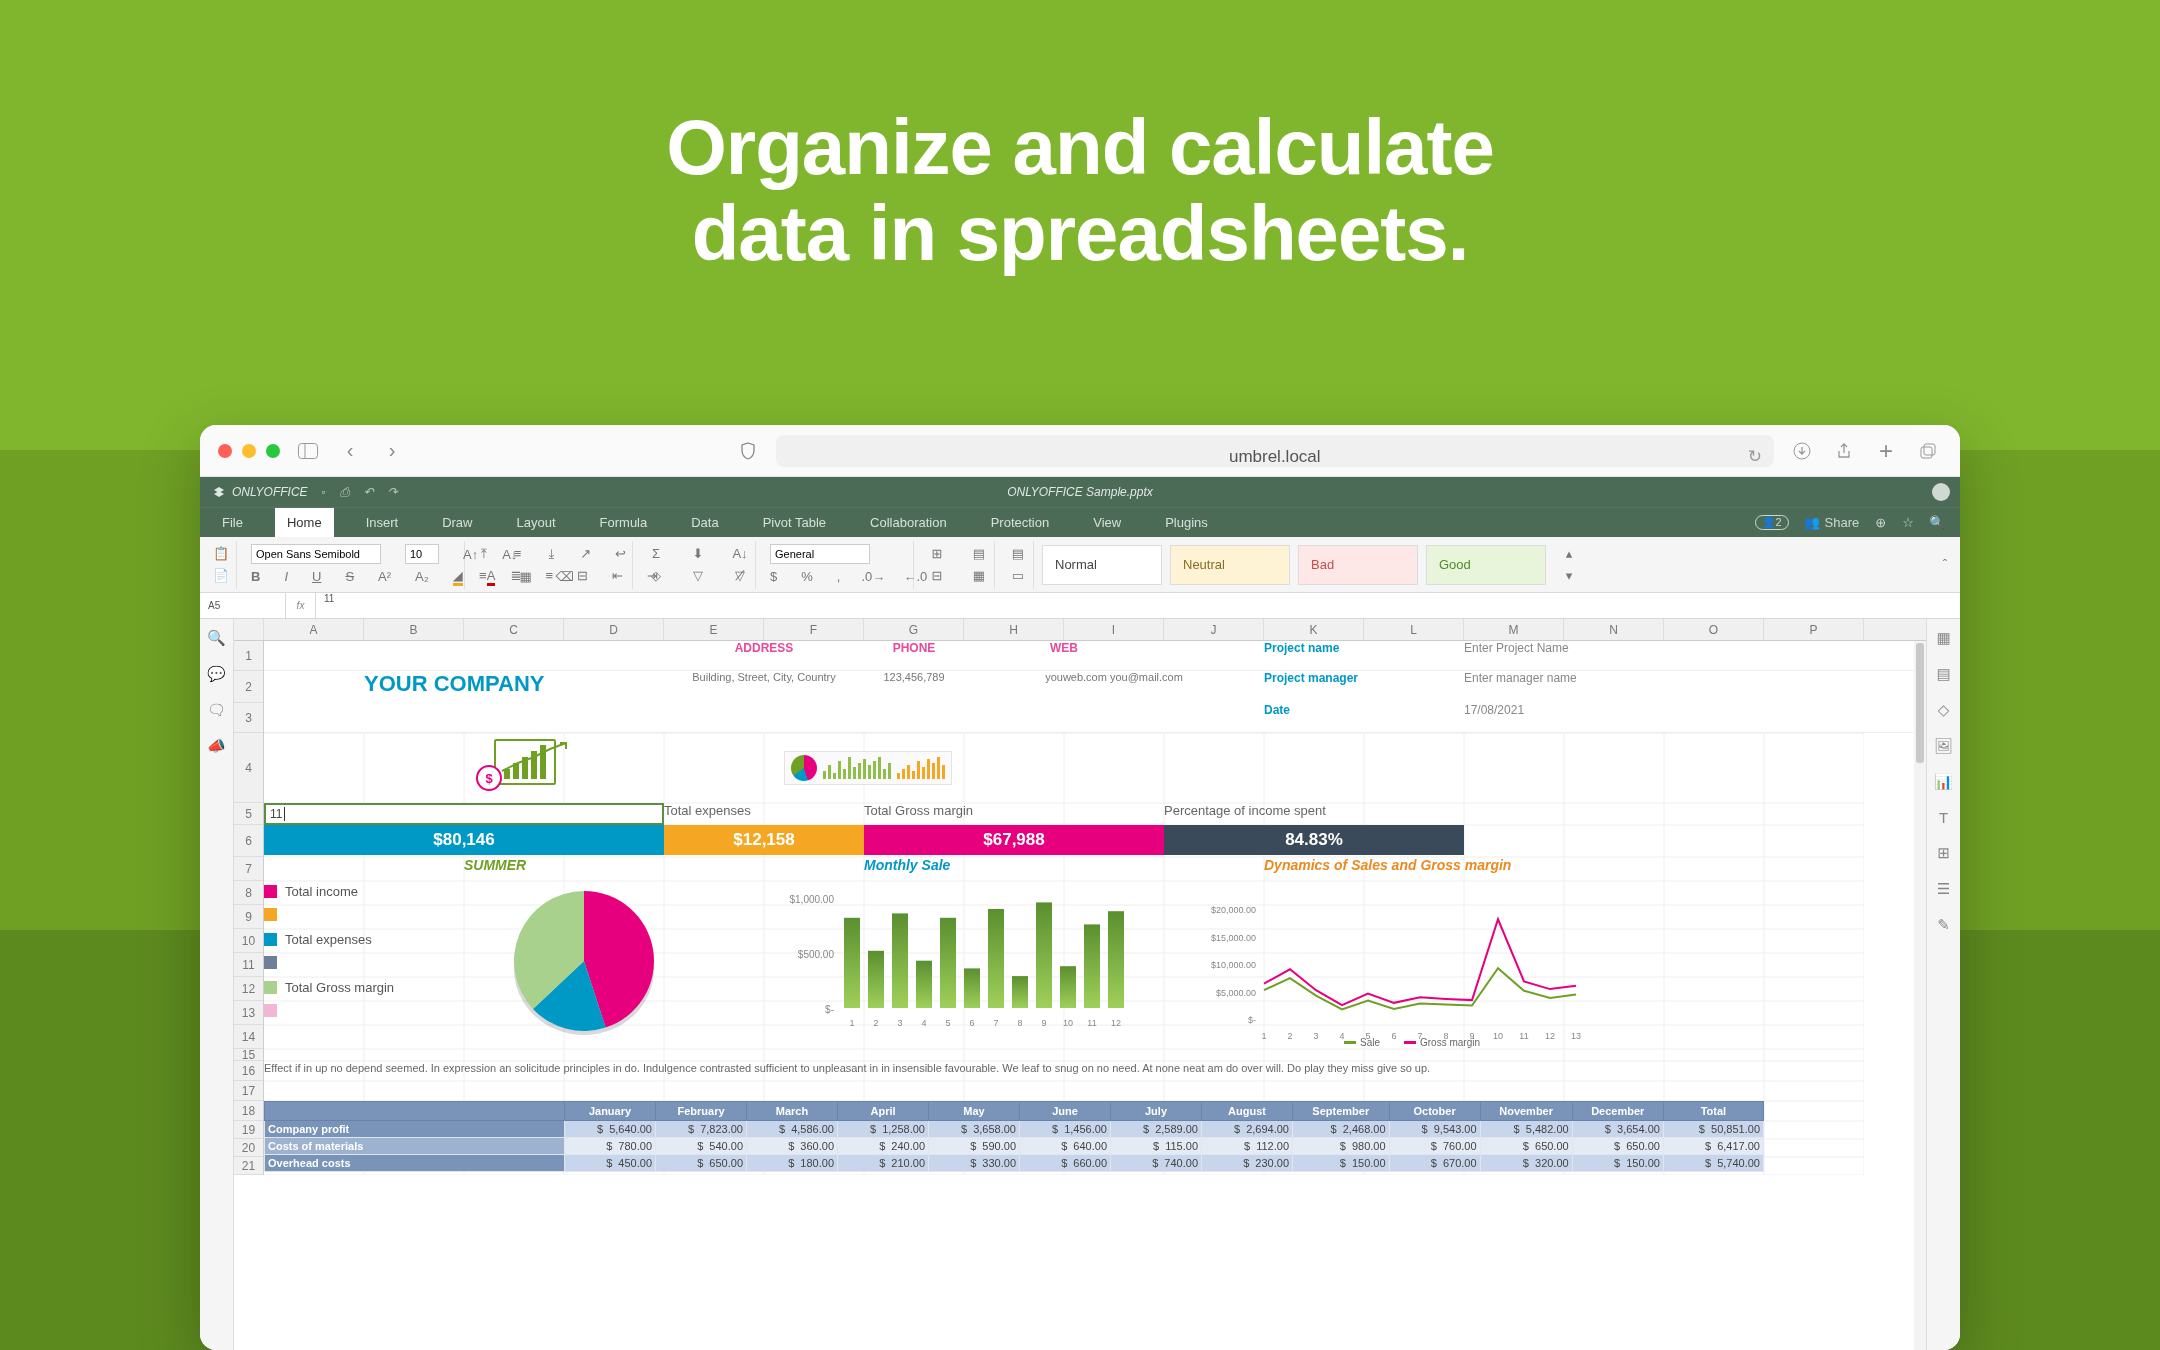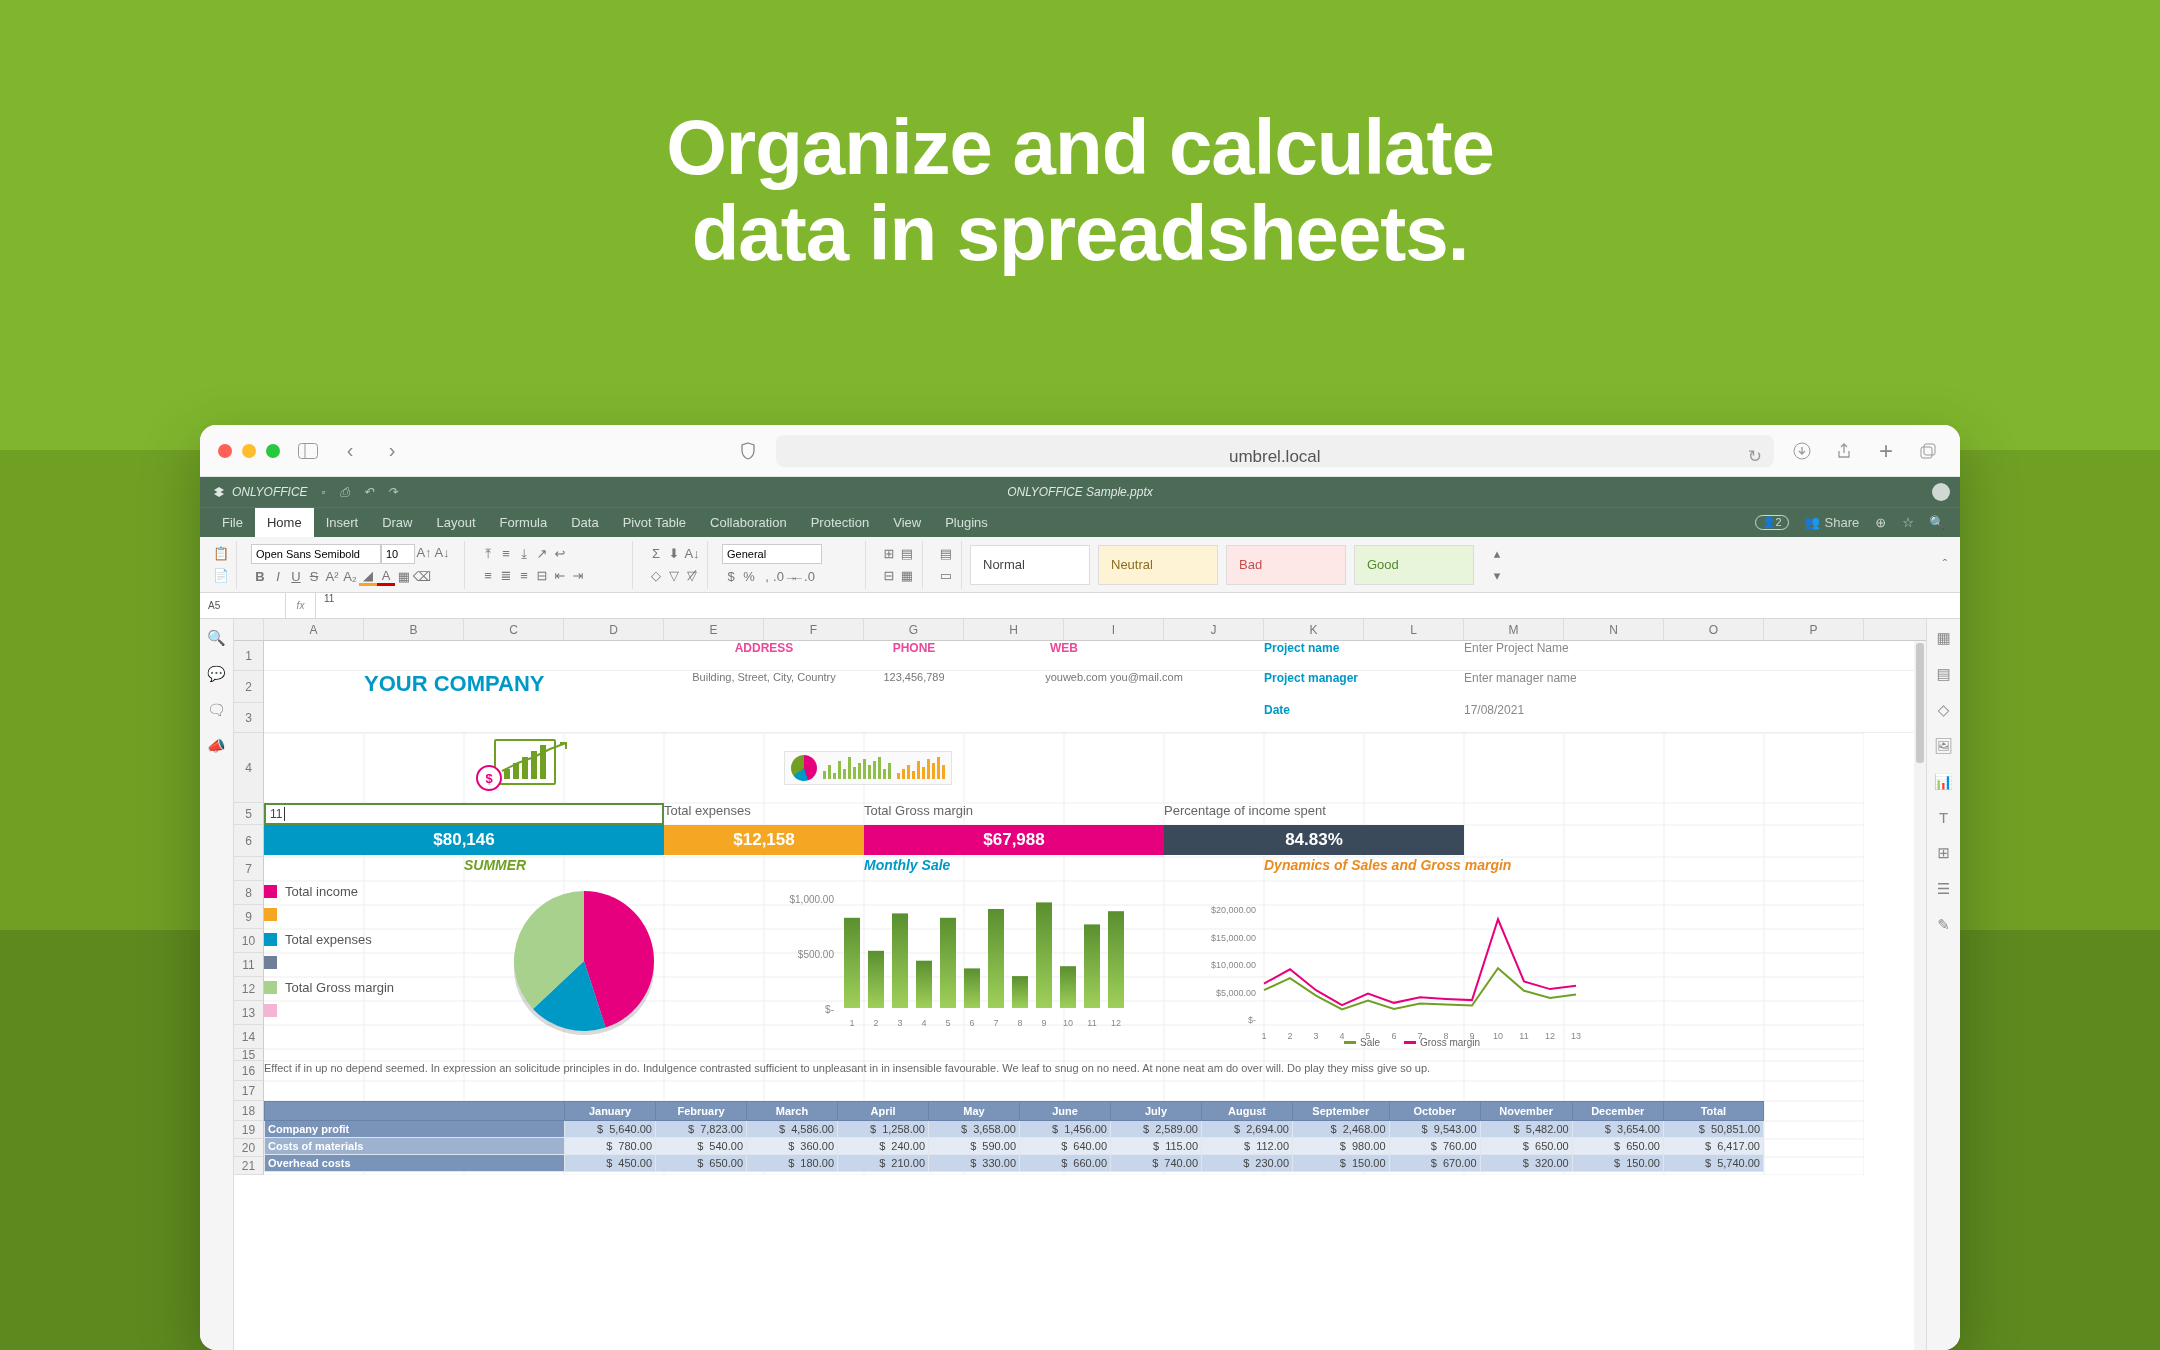--- a/index.html
+++ b/index.html
@@ -12,28 +12,28 @@
 .dot { width: 14px; height: 14px; border-radius: 50%; }
 .dot.r{background:#ff5f57}.dot.y{background:#febc2e}.dot.g{background:#28c840}
 .tb-btn { width: 28px; height: 28px; display: flex; align-items: center; justify-content: center; color: #888; font-size: 20px; }
 .urlbar { flex: 1; height: 32px; background: #f0f0f0; border-radius: 8px; display: flex; align-items: flex-end; justify-content: center; color: #555; font-size: 17px; position: relative; }
 .urlbar .refresh { position: absolute; right: 12px; color: #999; }
 .app-titlebar { height: 30px; background: #4b6b56; display: flex; align-items: center; padding: 0 12px; color: #dfe8e2; font-size: 12px; position: relative; font-style: italic; }
 .app-titlebar .brand { display:flex; align-items:center; gap:6px;}
 .app-titlebar .doc { position:absolute; left:50%; transform:translateX(-50%); }
 .app-titlebar .avatar { position:absolute; right:10px; width:18px; height:18px; border-radius:50%; background:#cfd8d3; }
 .app-titlebar .tb-icons{ margin-left:14px; display:flex; gap:14px; color:#b9c6bf;}
-.menubar { height: 30px; background: #4b6b56; display: flex; align-items: center; padding: 0 0 0 10px; color: #d5e0d9; font-size: 13px; border-top:1px solid rgba(255,255,255,.08);}
+.menubar { height: 30px; background: #4b6b56; display: flex; align-items: center; padding: 0 0 0 10px; color: #d5e0d9; font-size: 13px; border-top:1px solid rgba(255,255,255,.08);gap:20px;}
 .menubar .mitem{ padding:0 12px; height:100%; display:flex; align-items:center;}
 .menubar .mitem.active{ background:#fff; color:#333;}
 .menubar .spacer{flex:1}
 .menubar .right{ display:flex; align-items:center; gap:16px; padding-right:14px; color:#cdd7d1; font-size:13px;}
 .ribbon { height: 56px; background:#f5f5f5; border-bottom:1px solid #d8d8d8; display:flex; align-items:center; padding:0 6px; gap:8px; font-size:12px; color:#666; }
 .ribbon .col{display:flex; flex-direction:column; gap:4px; padding:4px 6px; border-right:1px solid #e0e0e0; height:48px; justify-content:center;}
-.ribbon .row{display:flex; gap:0; align-items:flex-start;}
+.ribbon .row{display:flex; gap:24px; align-items:flex-end;}
 .ribbon .ico{width:18px;height:18px;display:flex;align-items:center;justify-content:center;color:#777;font-size:13px;}
 .ribbon select, .ribbon .combo { height:20px; font-size:11px; border:1px solid #ccc; background:#fff; padding:0 4px;}
 .style-box{ height:40px; min-width:120px; border:1px solid #dcdcdc; display:flex; align-items:center; padding:0 12px; font-size:13px;}
 .style-normal{background:#fff;color:#444}
 .style-neutral{background:#fff3d6;color:#8a6d1e}
 .style-bad{background:#fde7e7;color:#c0504d}
 .style-good{background:#e8f5da;color:#518a2a}
 .namebox-row{height:26px;border-bottom:1px solid #d8d8d8;display:flex;align-items:flex-start;font-size:10px;color:#555;}
 .namebox{width:86px;border-right:1px solid #d8d8d8;padding:0 8px;height:100%;display:flex;align-items:center;}
 .fx{width:30px;text-align:center;color:#888;font-style:italic;border-right:1px solid #d8d8d8;height:100%;display:flex;align-items:center;justify-content:center;}

